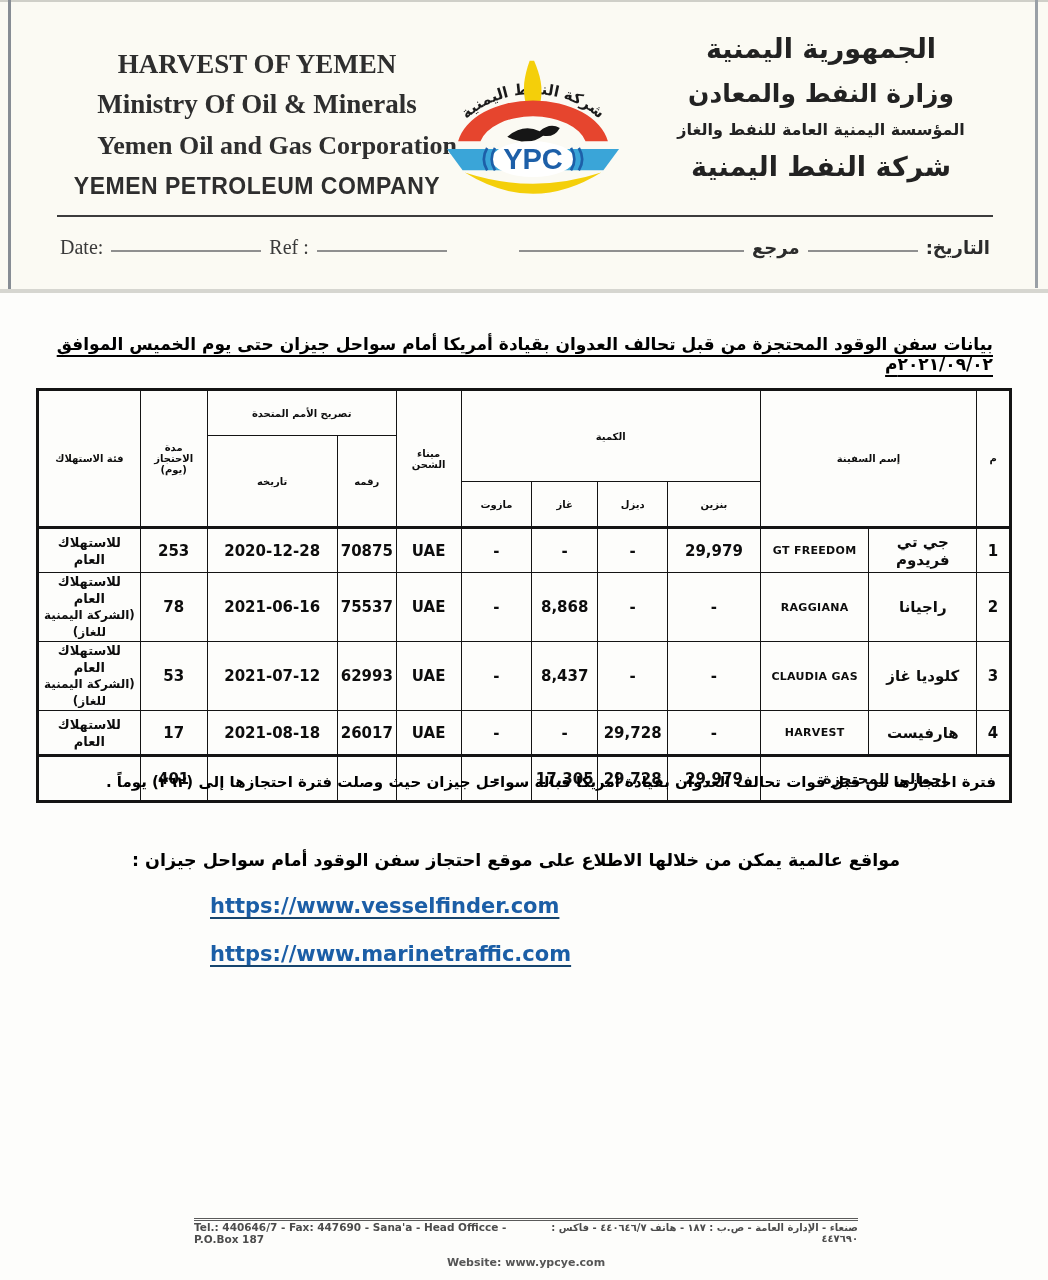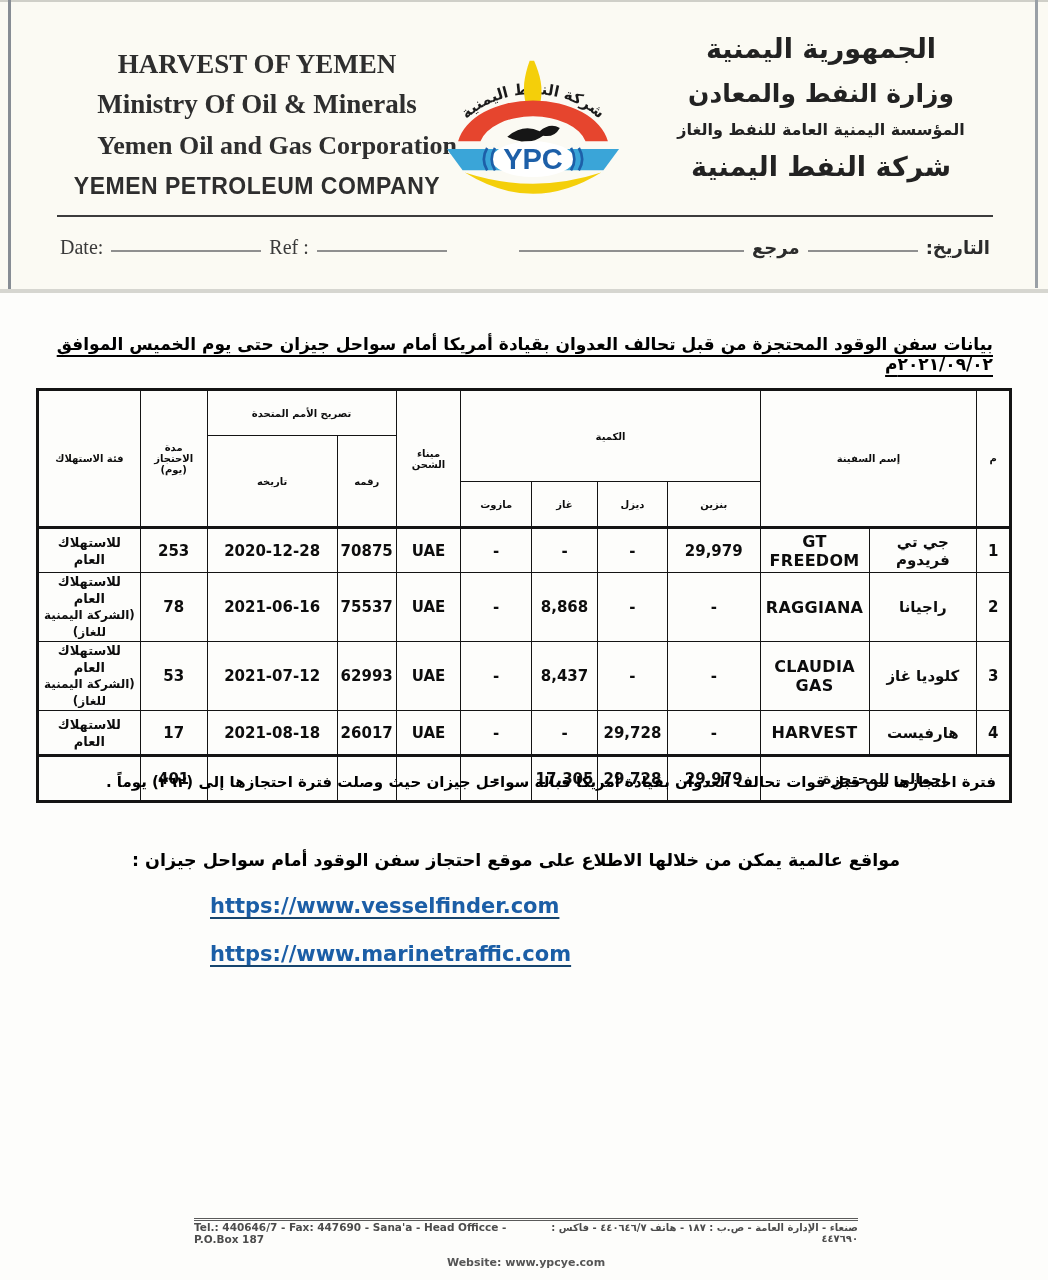--- a/index.html
+++ b/index.html
@@ -64,21 +64,21 @@
     border-collapse:collapse;direction:rtl;
     border:3px solid #141414;
     font-weight:bold;color:#0d0d0d;
   }
   .tbl th,.tbl td{border:1.5px solid #141414;text-align:center;vertical-align:middle;padding:0 2px;}
   .tbl thead{border-bottom:3px solid #141414;}
   .tbl th{font-size:10px;font-weight:bold;}
   .tbl td{font-size:15px;}
   .tbl .hA{height:46px;} .tbl .hB{height:46px;} .tbl .hC{height:46px;}
   .tbl .drow{height:45px;}
-  .tbl .name-en{font-size:16px;letter-spacing:.3px;}
+  .tbl .name-en{font-size:11px;letter-spacing:.3px;}
   .tbl .cat{font-size:13px;line-height:17px;}
   .tbl .cat .c2{font-size:12px;}
   .tbl tr.total-row{border-top:3px solid #141414;height:46px;}
   .tbl tr.total-row td{font-size:15px;}
   .tbl .tot-label{font-size:16px;}
 
   
   .note{
     position:absolute;left:50px;right:52px;top:768px;
     direction:rtl;text-align:right;font-weight:bold;font-size:15px;line-height:28px;color:#000;

